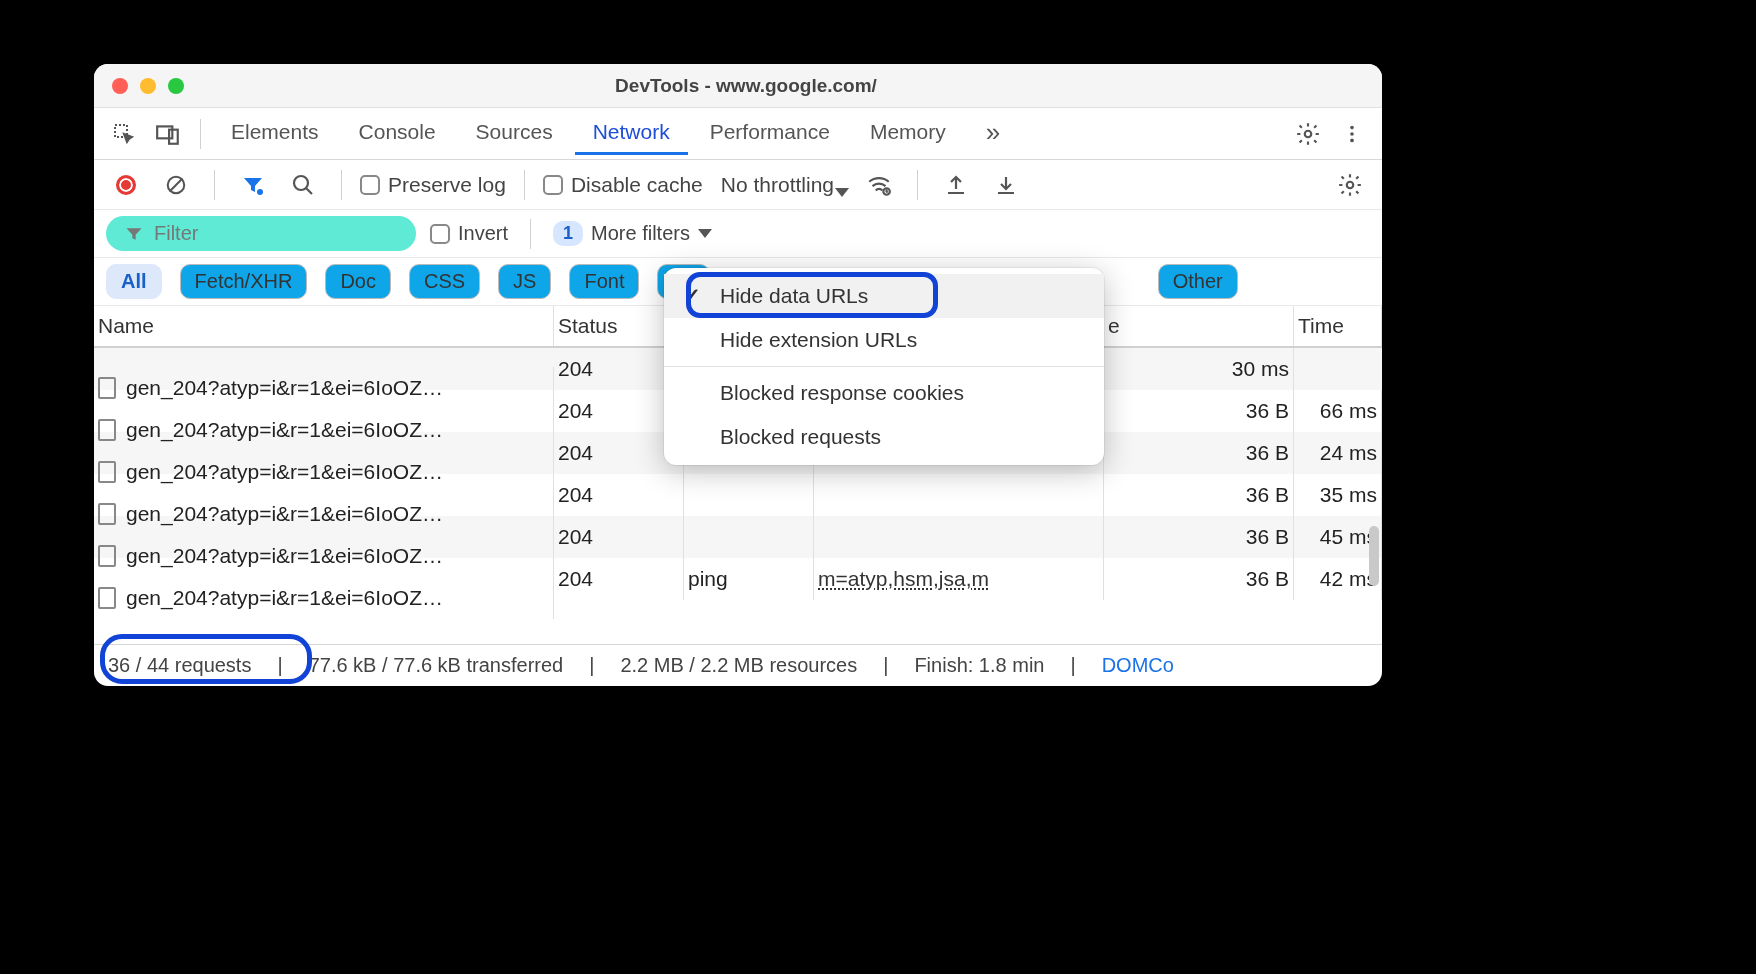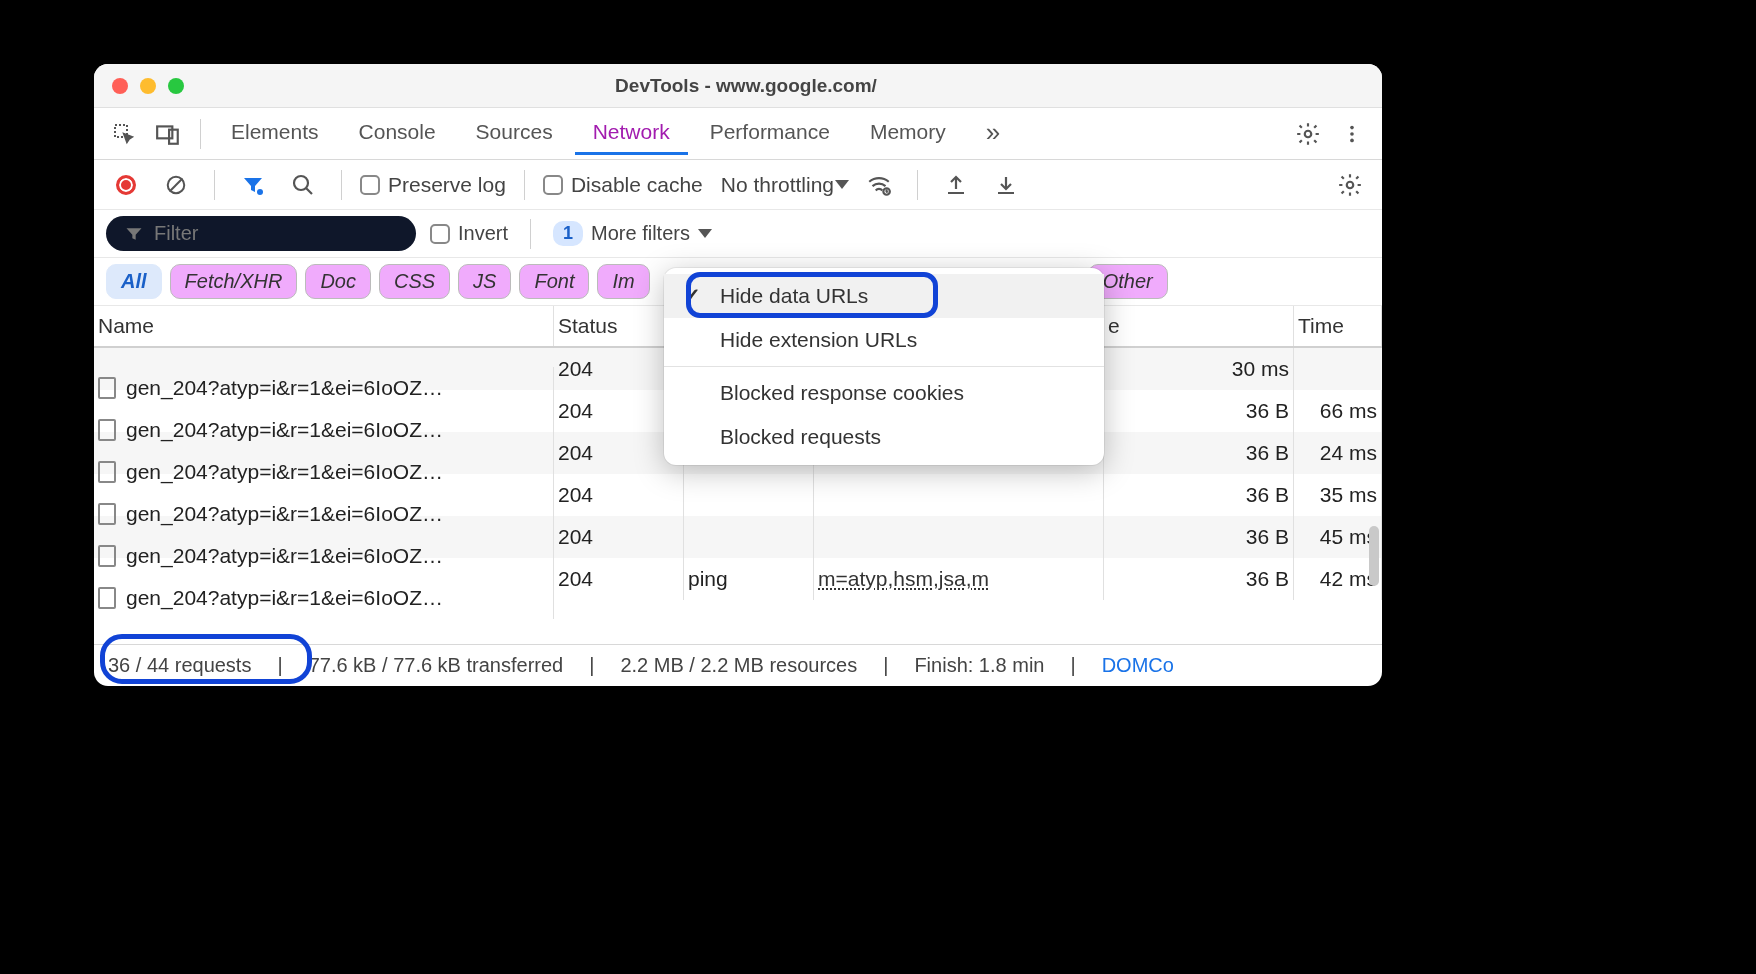--- a/index.html
+++ b/index.html
@@ -25,44 +25,44 @@
   .dot { width: 16px; height: 16px; border-radius: 50%; }
   .dot.red { background:#ff5f57; } .dot.yellow{background:#febc2e;} .dot.green{background:#28c840;}
   .title { position:absolute; left:16px; right:0; text-align:center; font-size:19px; font-weight:600; color:#444; pointer-events:none;}
   .tabs {
     height: 52px; display:flex; align-items:center; border-bottom:1px solid #d8d8d8;
     padding: 0 10px; gap: 4px;
   }
   .icon-btn { width:40px; height:40px; display:flex; align-items:center; justify-content:center; border-radius:6px; color:#555; }
   .vsep { width:1px; height:30px; background:#d0d0d0; margin:0 8px;}
   .tab { padding: 8px 18px; font-size:21px; color:#555; border-bottom:3px solid transparent; }
-  .tab.active { color:#a21caf; border-bottom-color:#1a73e8; }
+  .tab.active { color:#1d4ed8; border-bottom-color:#1a73e8; }
   .toolbar {
     height:50px; display:flex; align-items:center; padding:0 12px; gap:10px;
     border-bottom:1px solid #e8e8e8; font-size:21px; color:#444;
   }
   .record-btn { width:20px; height:20px; border:3px solid #e53935; border-radius:50%; background:#e53935; box-shadow: inset 0 0 0 2px #fff; }
   .clear-btn svg { width:22px; height:22px; }
   .filter-icon { color:#1a73e8; }
   .chk { width:20px; height:20px; border:2px solid #888; border-radius:5px; flex:0 0 auto;}
   .chk-label { display:flex; align-items:center; gap:8px; }
-  .throttle { display:flex; align-items:center; gap:1px; }
+  .throttle { display:flex; align-items:flex-end; gap:1px; }
   .caret-down { width:0;height:0;border-left:7px solid transparent;border-right:7px solid transparent;border-top:9px solid #555;}
   .filterbar {
     height:48px; display:flex; align-items:center; padding:0 12px; gap:14px;
     border-bottom:1px solid #e8e8e8; font-size:20px; color:#444;
   }
   .filter-input {
-    display:flex; align-items:center; gap:10px; background:#0f172a; border-radius:22px;
+    display:flex; align-items:center; gap:10px; background:#5eead4; border-radius:22px;
     padding:6px 18px; width:310px; color:#777;
   }
   .badge { background:#d6e6ff; color:#1a60c8; font-weight:600; border-radius:10px; padding:2px 10px; font-size:18px;}
   .more-filters { display:flex; align-items:center; gap:8px;}
-  .chips { height:48px; display:flex; align-items:center; padding:0 12px; gap:8px; border-bottom:1px solid #e8e8e8;font-style:italic;}
-  .chip { border:1px solid #bbb; border-radius:10px; padding:5px 14px; font-size:20px; color:#333; background:#f0abfc;}
+  .chips { height:48px; display:flex; align-items:center; padding:0 12px; gap:18px; border-bottom:1px solid #e8e8e8;}
+  .chip { border:1px solid #bbb; border-radius:10px; padding:5px 14px; font-size:20px; color:#333; background:#0ea5e9;}
   .chip.active { background:#dde9fb; border-color:#dde9fb; color:#1a60c8; font-weight:600;}
   .table { flex:1; overflow:hidden; position:relative;}
   .thead, .trow { display:grid; grid-template-columns: 460px 130px 130px 290px 190px 1fr; align-items:center; }
   .thead { height:42px; font-size:21px; color:#333; border-bottom:2px solid #d0d0d0;}
   .thead > div, .trow > div { padding:0 4px; border-right:1px solid #e0e0e0; height:100%; display:flex; align-items:center;}
   .trow { height:42px; font-size:21px; color:#222;}
   .trow:nth-child(odd){ background:#f6f6f6;}
   .name-cell { display:flex; align-items:center; gap:10px; overflow:hidden; white-space:nowrap;margin-top:37px;}
   .doc-icon { width:18px; height:22px; border:2px solid #888; border-radius:2px; flex:0 0 auto;}
   .initiator { text-decoration: underline dotted; color:#333; }

